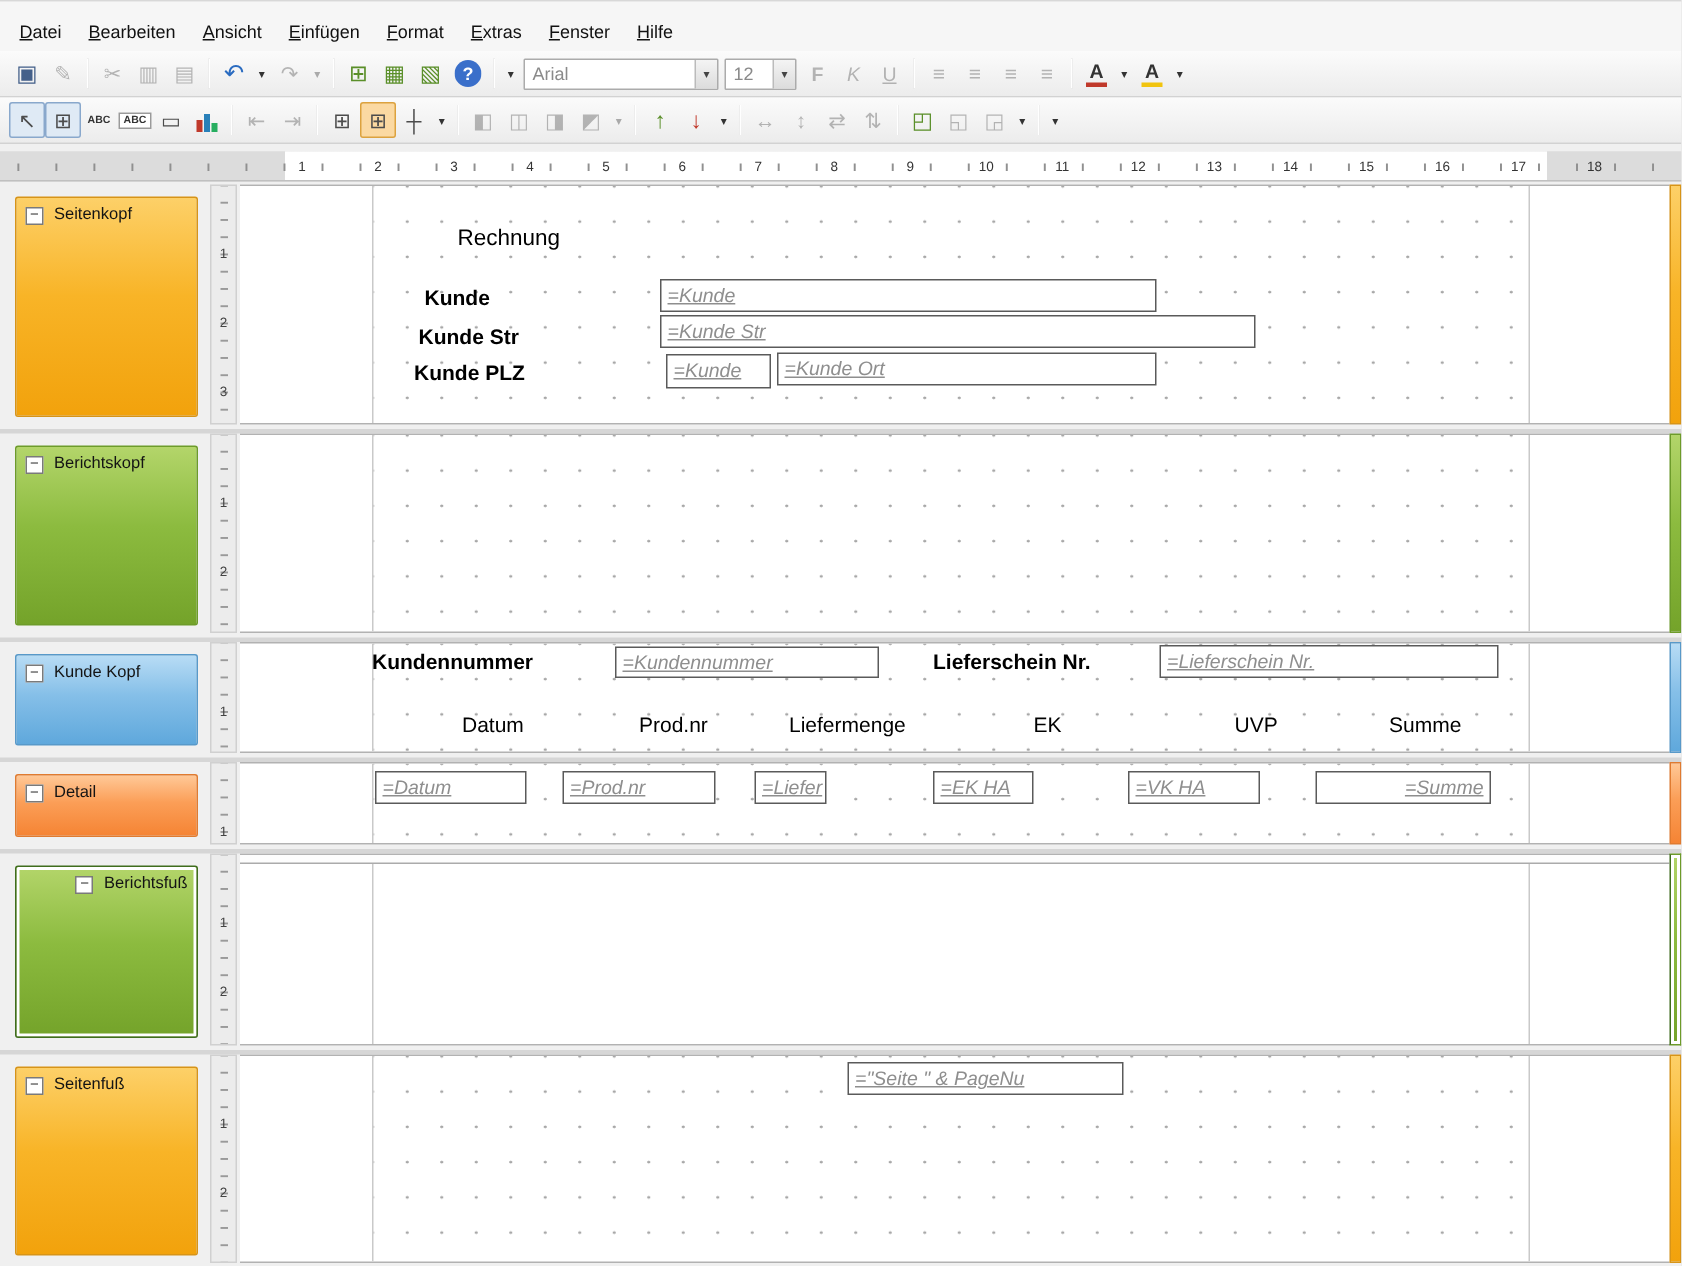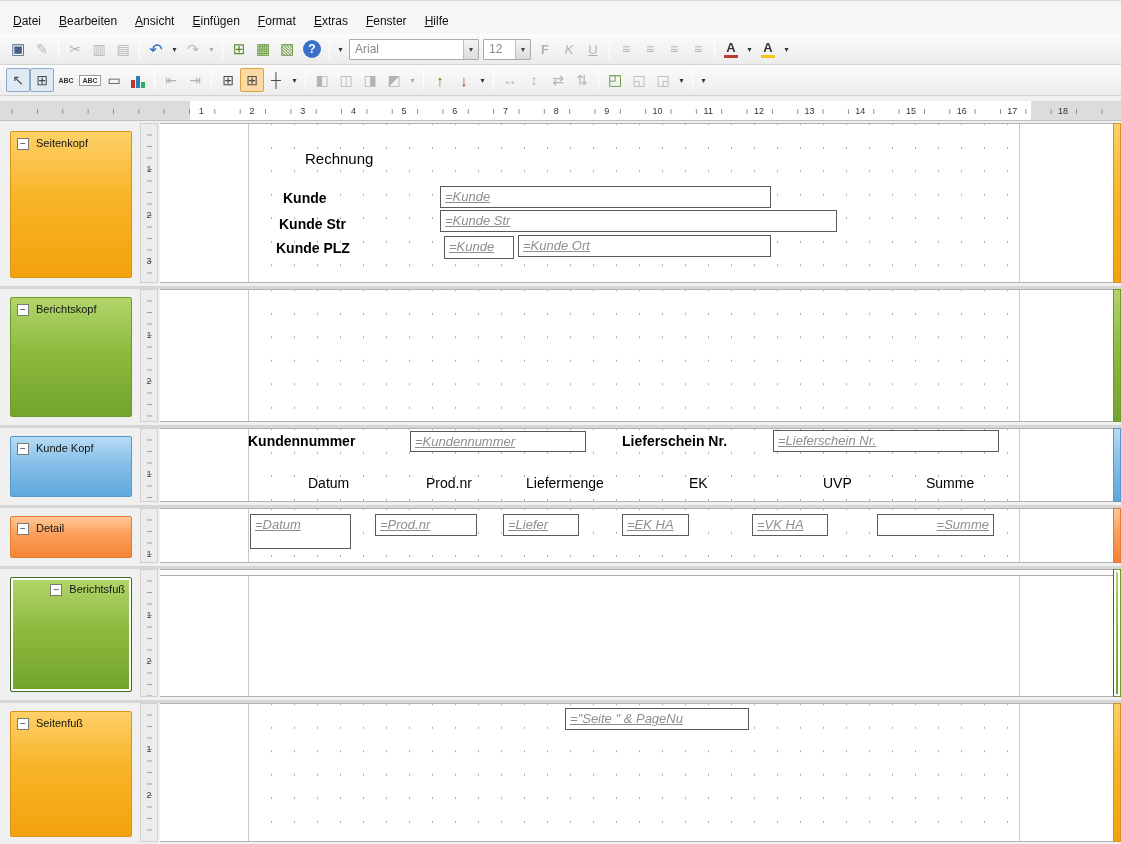--- a/index.html
+++ b/index.html
@@ -430,25 +430,25 @@
       <div class="sec-header c-salmon">
         <span class="collapse"></span>
         <span class="sec-label">Detail</span>
       </div>
       <div class="vruler">
 
       <div class="vnum">1</div>
         </div>
       <div class="canvas">
         <div class="grid"></div>
-        <div class="field" style="left:90px;top:5px;width:101px;height:35px">=Datum</div>
+        <div class="field" style="left:90px;top:5px;width:101px;height:22px">=Datum</div>
         <div class="field" style="left:215px;top:5px;width:102px;height:22px">=Prod.nr</div>
-        <div class="field" style="left:343px;top:5px;width:76px;height:22px">=Liefer</div>
+        <div class="field" style="left:343px;top:5px;width:48px;height:22px">=Liefer</div>
         <div class="field" style="left:462px;top:5px;width:67px;height:22px">=EK HA</div>
-        <div class="field" style="left:592px;top:5px;width:76px;height:22px">=VK HA</div>
+        <div class="field" style="left:592px;top:5px;width:88px;height:22px">=VK HA</div>
         <div class="field ta-r" style="left:717px;top:5px;width:117px;height:22px">=Summe</div>
       </div>
       <div class="rstrip c-salmon"></div>
     </div>
 
     <div class="row" style="height:134px">
       <div class="sec-header c-green selected">
         <span class="collapse"></span>
         <span class="sec-label">Berichtsfuß</span>
       </div>

